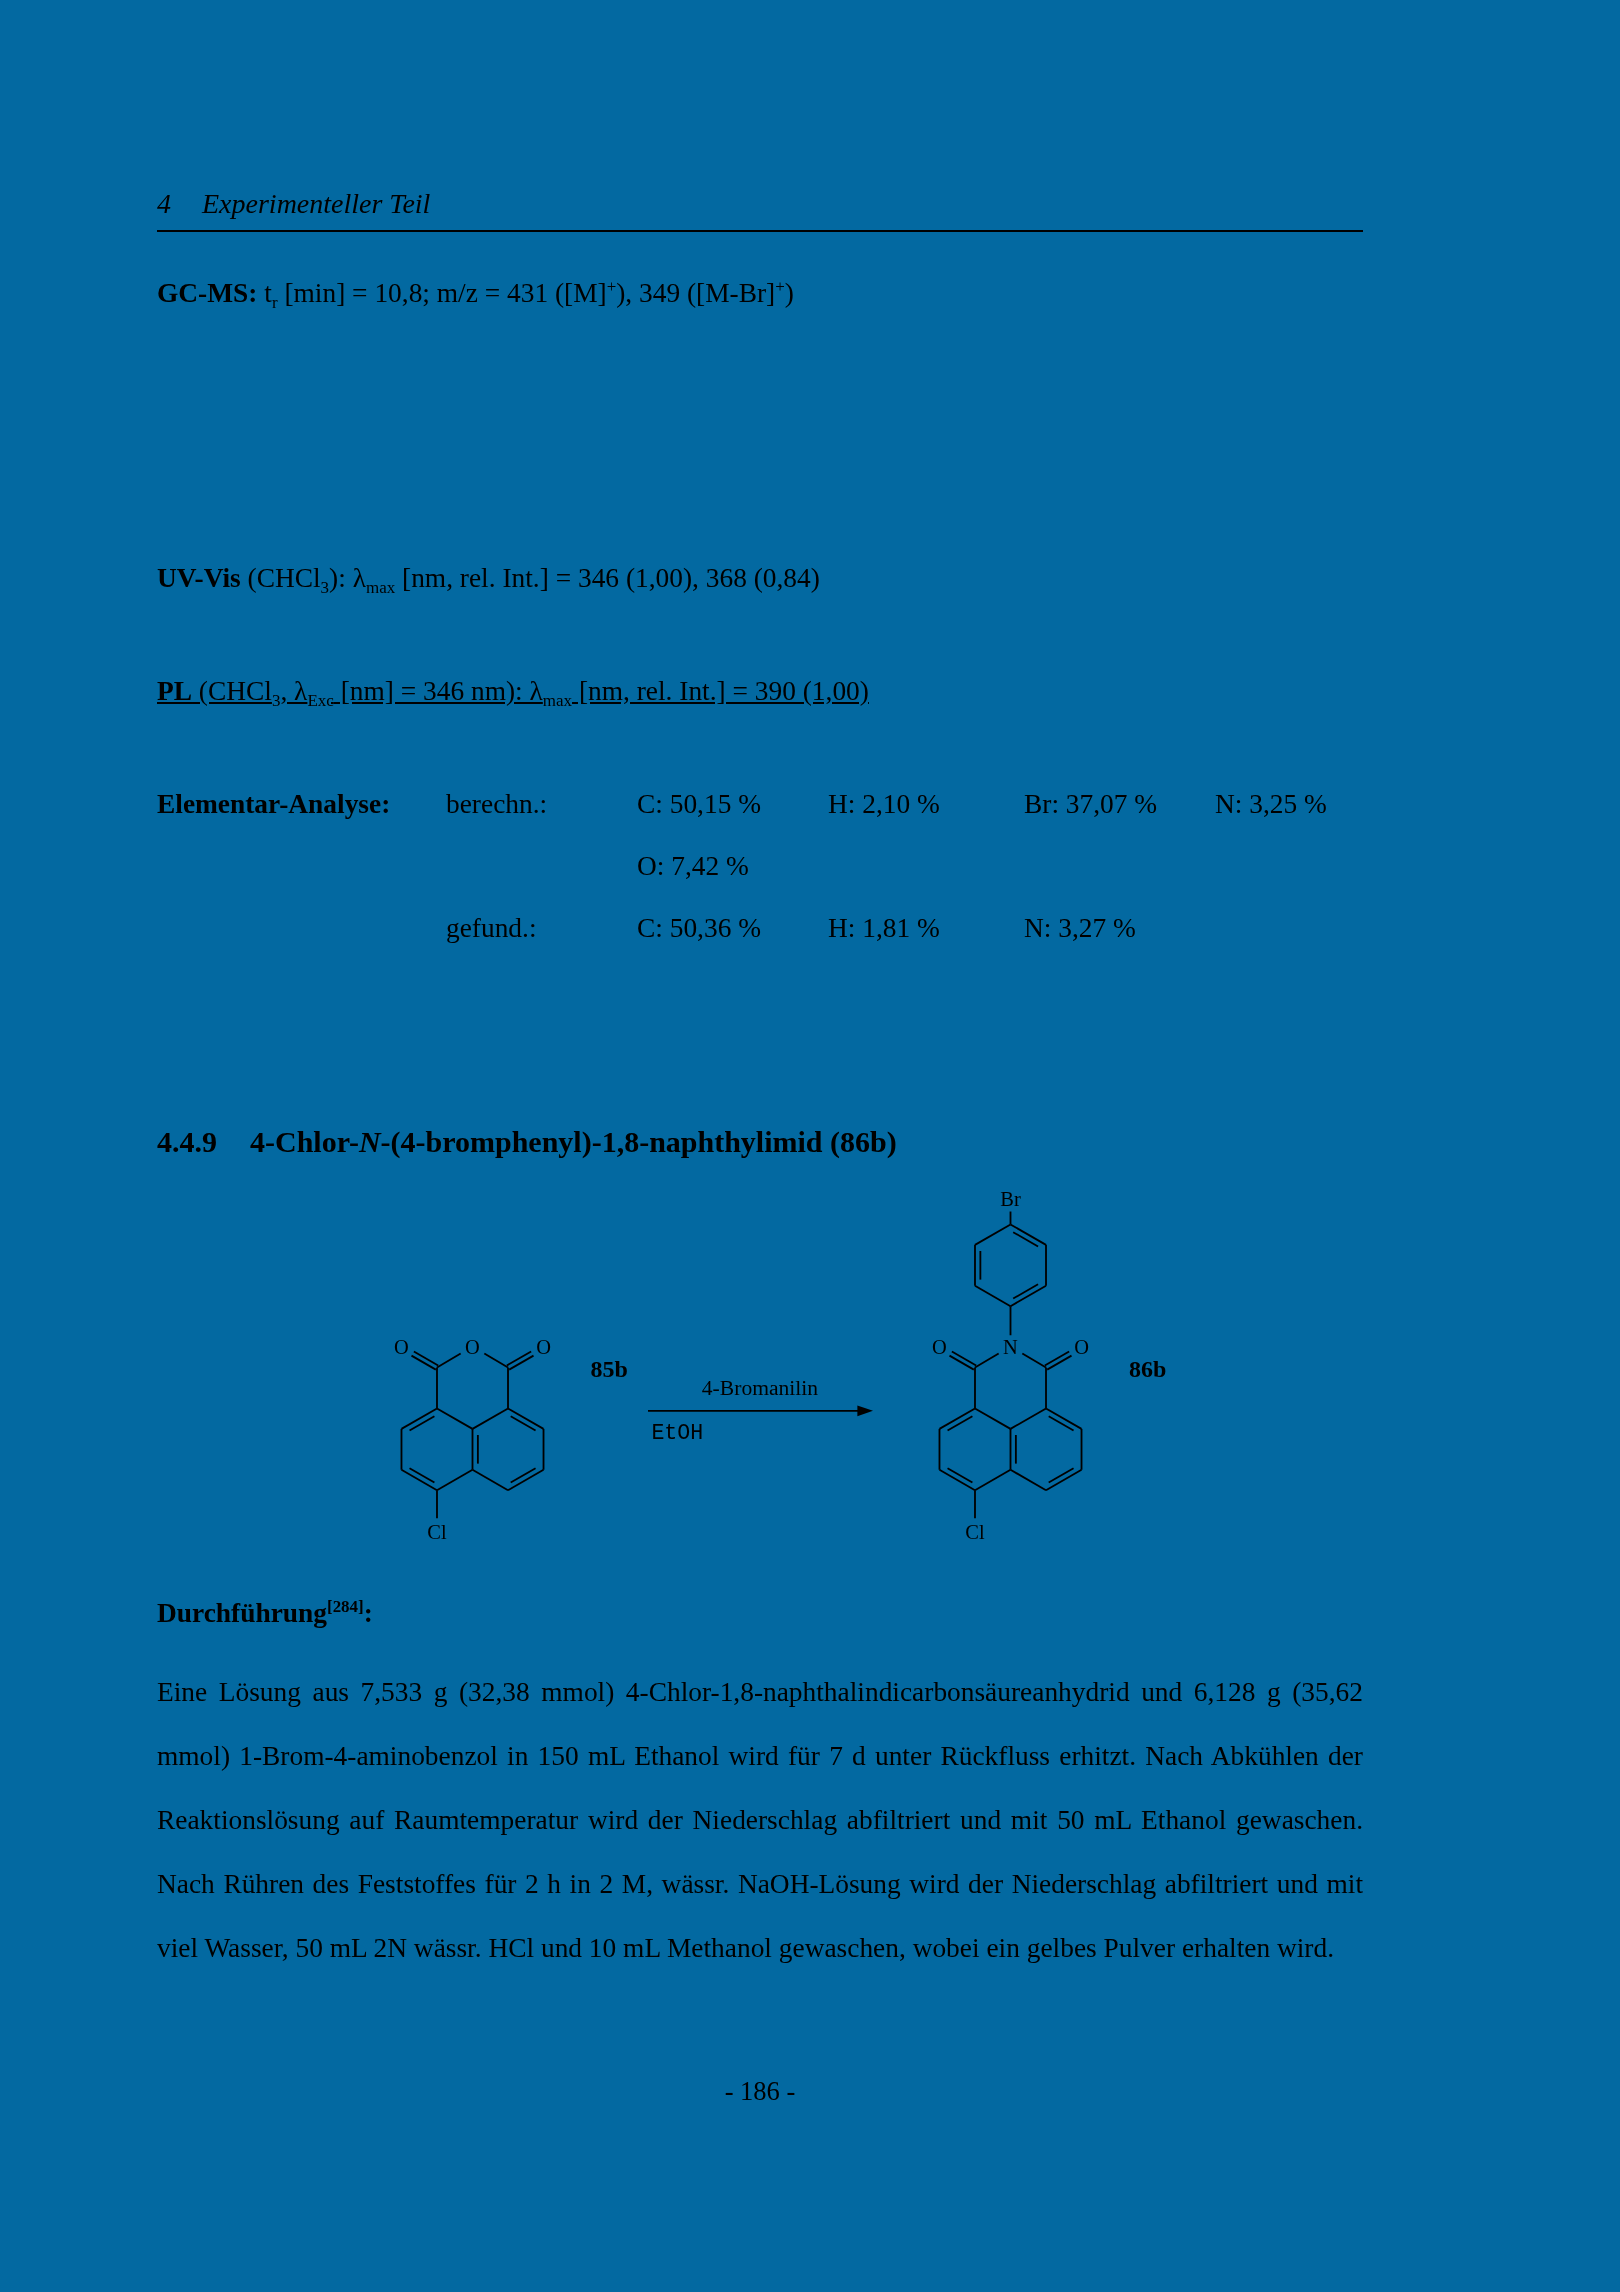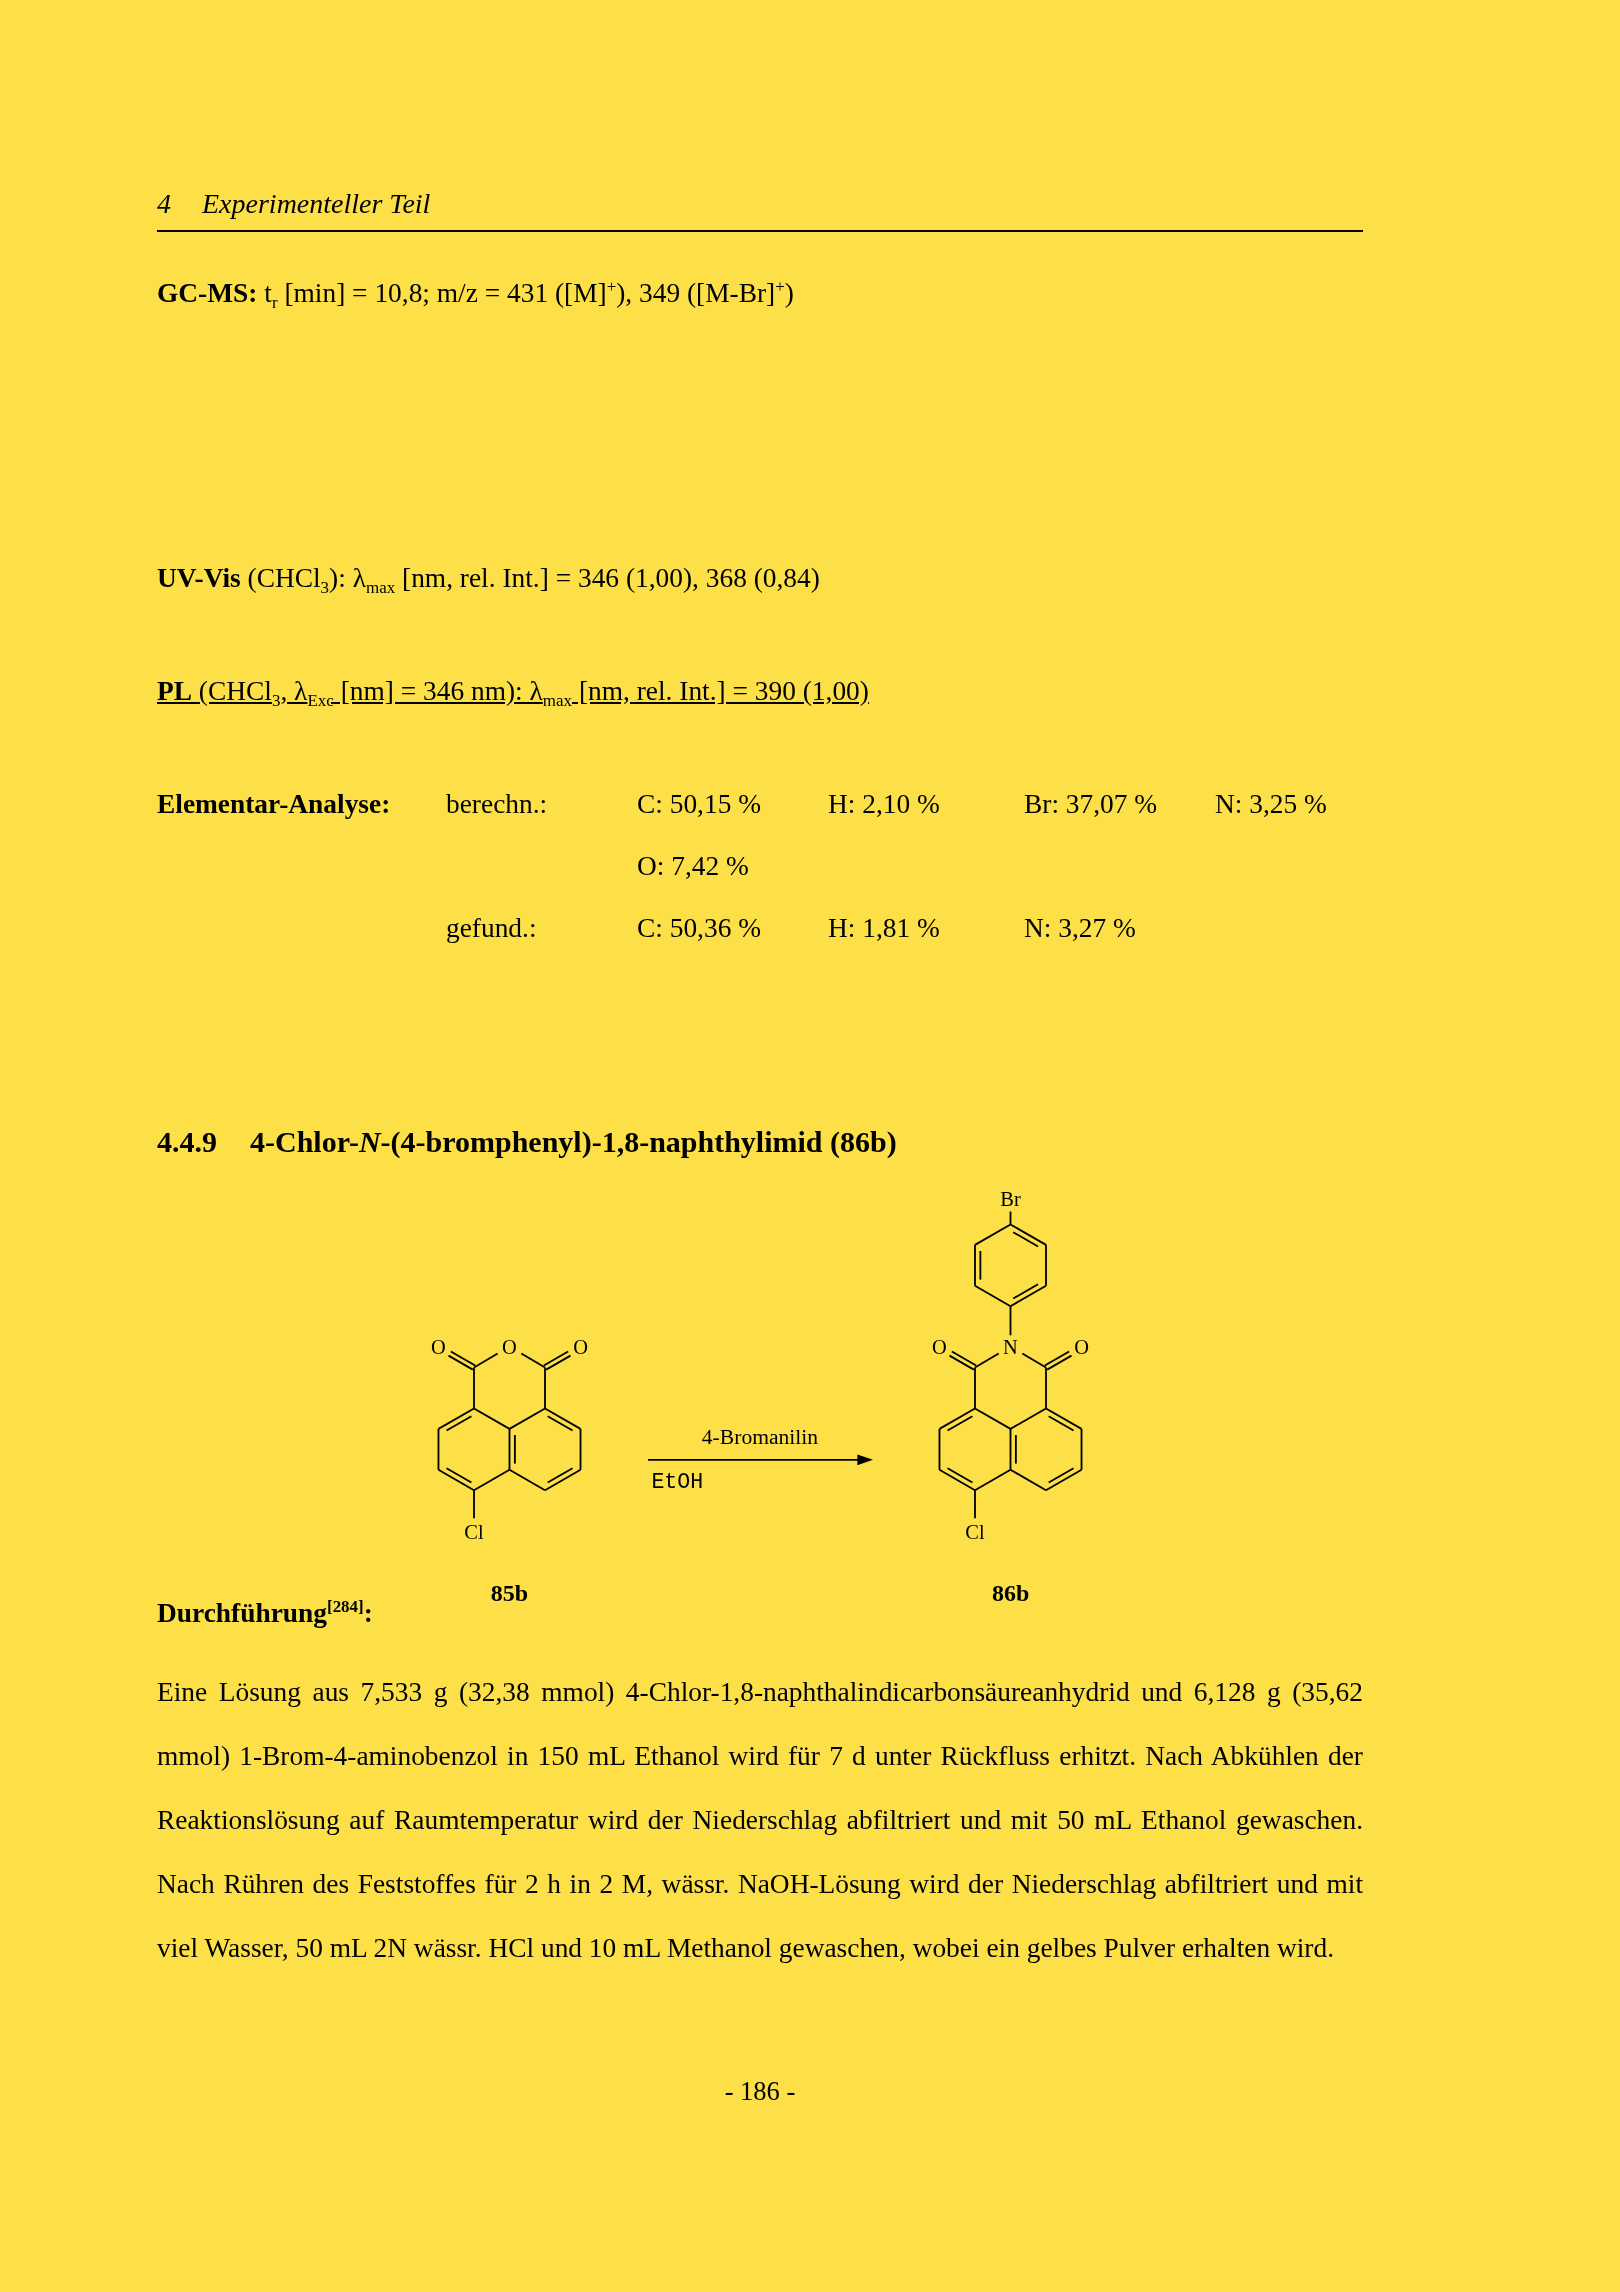--- a/index.html
+++ b/index.html
@@ -1,20 +1,20 @@
 <!DOCTYPE html>
 <html><head>
 <meta charset="utf-8">
 <style>
   html,body{margin:0;padding:0;background:#777;}
   .page{
     position:relative;
     width:1620px;height:2293px;
     margin:0 auto;
-    background:#fde047;
+    background:#0369a1;
     color:#000;
     font-family:"Liberation Serif","DejaVu Serif",serif;
     font-size:27.4px;
     overflow:hidden;
   }
   .b{font-weight:bold;}
   .i{font-style:italic;}
   sub,sup{font-size:0.62em;line-height:0;}
   .abs{position:absolute;left:157px;width:1206px;margin:0;}
   .running-header{
@@ -46,21 +46,21 @@
     margin:0;
   }
   .heading .num{margin-right:33px;}
   .scheme{
     top:1176px;
     display:flex;
     justify-content:center;
     align-items:flex-end;
     gap:17.6px;
   }
-  .mol{display:flex;flex-direction:column;align-items:center;gap:16px;}
+  .mol{display:flex;flex-direction:row;align-items:center;}
   .mol-label{font-weight:bold;font-size:24px;margin-top:5.9px;}
   .mol svg text{
     font-family:"Liberation Serif","DejaVu Serif",serif;
     font-size:19px;
     fill:#000;
   }
   .arrow-block{
     display:flex;flex-direction:column;align-items:center;
     width:229px;
     margin-bottom:113px;

